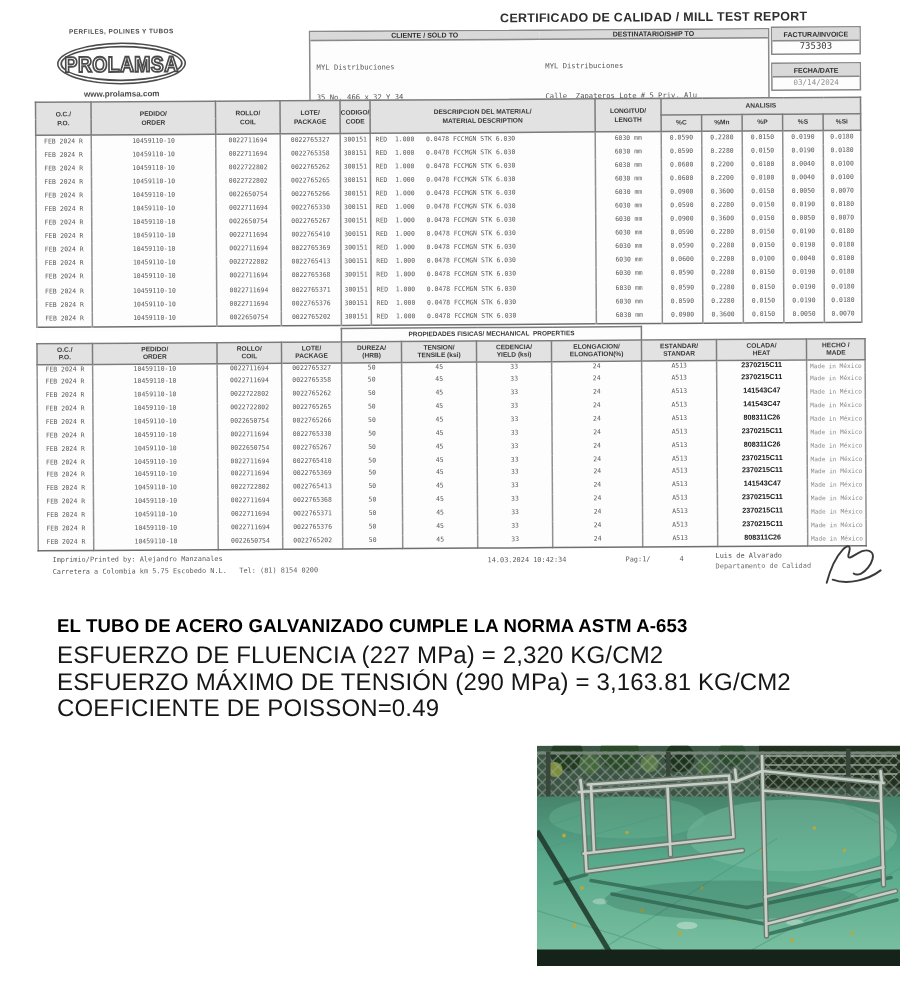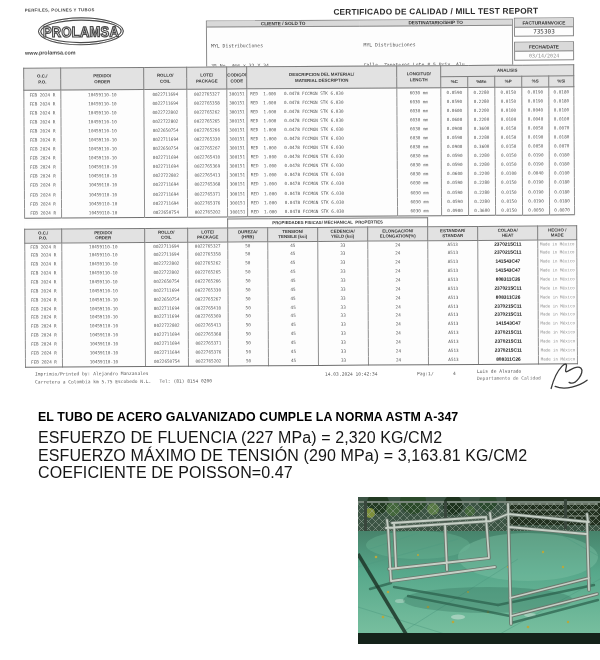--- a/index.html
+++ b/index.html
@@ -1,21 +1,21 @@
 <!DOCTYPE html>
 <html><head>
 <meta charset="utf-8">
 <style>
   html,body{margin:0;padding:0;}
   body{width:600px;height:660px;background:#fff;font-family:"Liberation Sans",sans-serif;position:relative;overflow:hidden;}
 
   
   .doc{position:absolute;left:14px;top:2px;width:572px;height:402px;transform:rotate(-0.35deg);color:#555;}
 
-  .brand{position:absolute;left:12px;top:4px;width:112px;text-align:left;}
+  .brand{position:absolute;left:12px;top:15px;width:112px;text-align:center;}
   .brand-tagline{font-size:4.3px;font-weight:bold;color:#4a4a4a;letter-spacing:.3px;}
   .logo-oval{margin:5px auto 0;width:84px;height:26px;border:1.6px solid #4a4a4a;border-radius:50%;
     box-shadow:inset 0 0 0 1.2px #fff,inset 0 0 0 2.4px #4a4a4a;display:flex;align-items:center;justify-content:center;background:#fdfdfd;}
   .logo-text{font-size:13px;font-weight:bold;color:#fff;-webkit-text-stroke:1.1px #4a4a4a;transform:scaleY(1.12);letter-spacing:.2px;}
   .website{margin-top:4px;font-size:5.4px;font-weight:bold;color:#4a4a4a;}
 
   .doc-title{position:absolute;left:280px;top:5px;width:286px;text-align:center;font-size:8.3px;font-weight:bold;color:#2e2e2e;letter-spacing:.2px;}
 
   .client-box{position:absolute;left:193px;top:18px;width:305px;height:45px;border:1px solid #8a8a8a;display:flex;background:#fdfdfd;}
   .half{flex:1;display:flex;flex-direction:column;}
@@ -572,24 +572,24 @@
     <div class="fpgt">4</div>
     <div class="fsn">Luis de Alvarado</div>
     <div class="fsd">Departamento de Calidad</div>
     <svg class="sig" width="48" height="40" viewBox="0 0 48 40">
       <path d="M6 32 C12 10 24 2 21 12 C18 22 30 6 36 12 C40 16 30 30 24 26 M10 30 C20 34 34 30 42 24" fill="none" stroke="#3a3a3a" stroke-width="1.3" stroke-linecap="round"></path>
     </svg>
   </div>
 </div>
 
 <div class="notes">
-  <div class="notes-title">EL TUBO DE ACERO GALVANIZADO CUMPLE LA NORMA ASTM A-347</div>
+  <div class="notes-title">EL TUBO DE ACERO GALVANIZADO CUMPLE LA NORMA ASTM A-653</div>
   <div class="note-line">ESFUERZO DE FLUENCIA (227 MPa) = 2,320 KG/CM2</div>
   <div class="note-line">ESFUERZO MÁXIMO DE TENSIÓN (290 MPa) = 3,163.81 KG/CM2</div>
-  <div class="note-line">COEFICIENTE DE POISSON=0.47</div>
+  <div class="note-line">COEFICIENTE DE POISSON=0.49</div>
 </div>
 
 <div class="photo">
   <svg width="242" height="147" viewBox="0 0 242 147">
     <defs>
       <linearGradient id="court" x1="0" y1="0" x2="0" y2="1">
         <stop offset="0" stop-color="#47836b"></stop>
         <stop offset="0.4" stop-color="#57a88b"></stop>
         <stop offset="1" stop-color="#78bf9f"></stop>
       </linearGradient>

